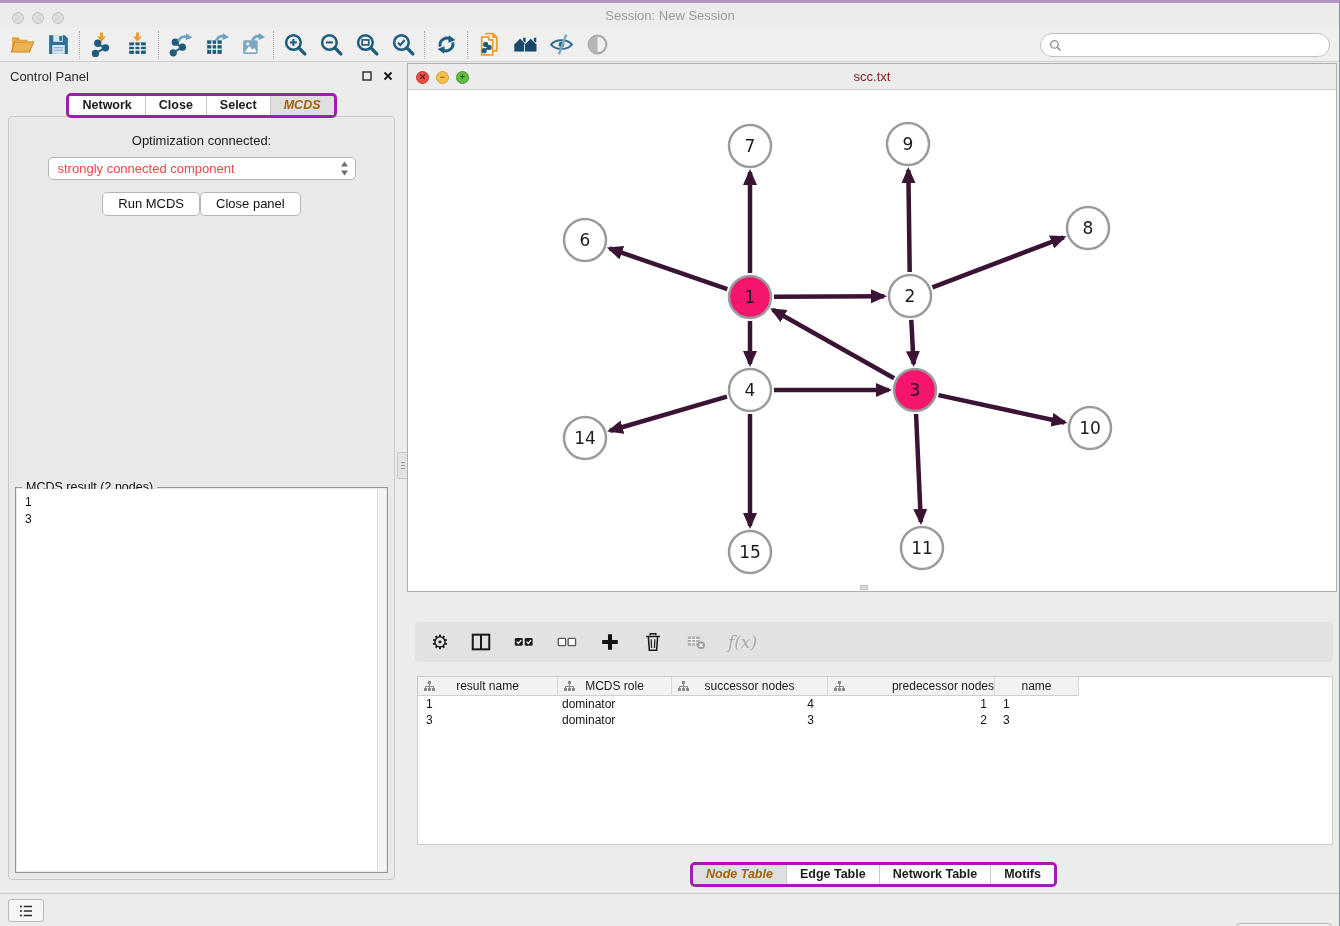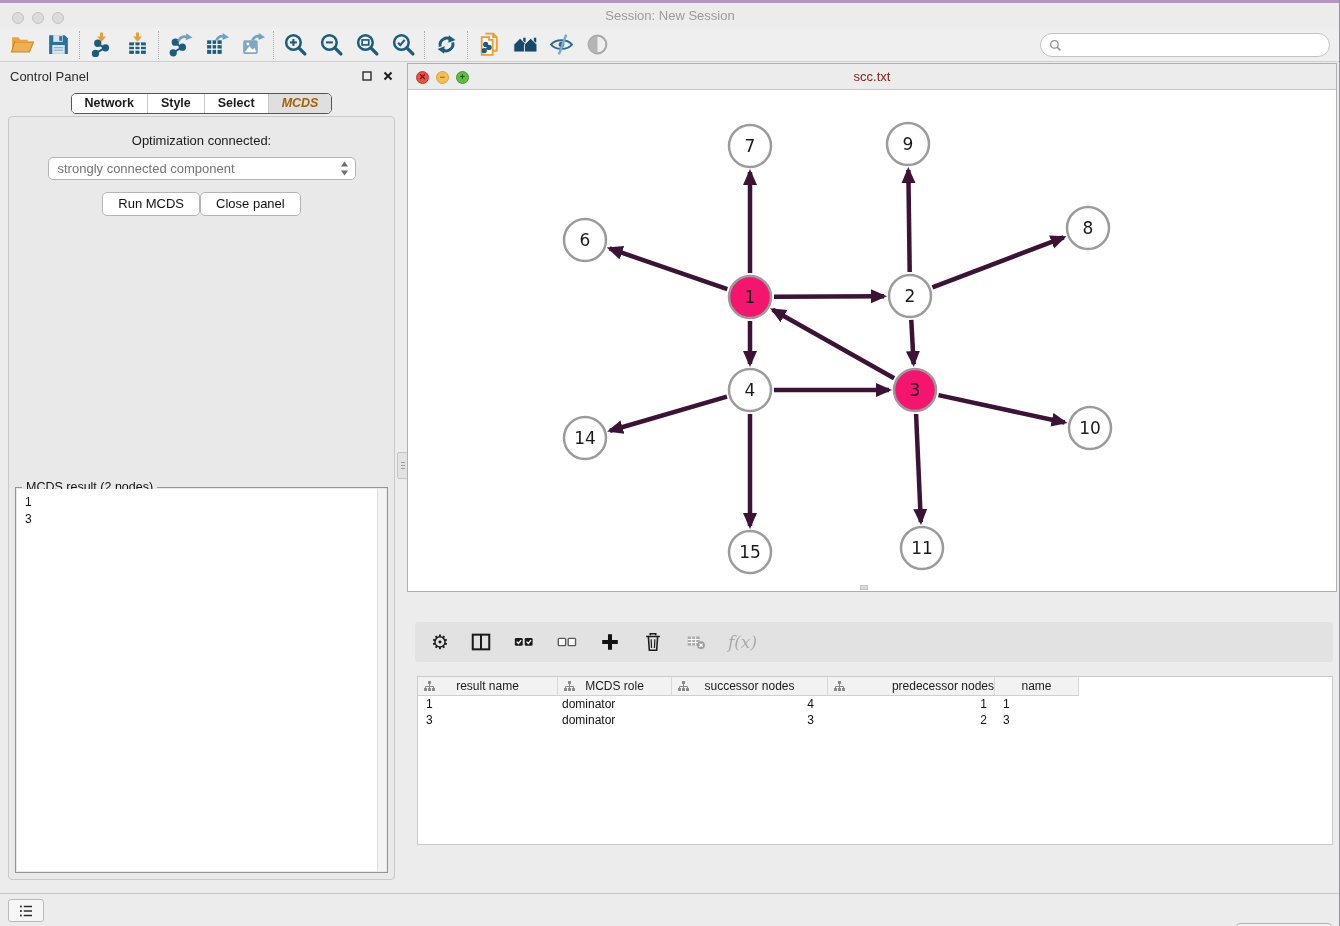--- a/index.html
+++ b/index.html
@@ -27,31 +27,31 @@
   .searchbox svg { width:13px; height:13px; flex:0 0 auto; }
   .searchbox input { border:none; outline:none; flex:1; height:18px; font-size:12px; background:transparent; margin-left:4px; }
 
   
   .control-panel { position:absolute; left:0; top:63px; width:403px; height:827px; background:#ECECEC; }
   .panel-header { height:26px; display:flex; align-items:center; padding:0 10px; }
   .panel-header .ph-title { font-size:13px; color:#2B2B2B; }
   .ph-icons { margin-left:auto; display:flex; gap:11px; align-items:center; }
   .ph-icons svg { width:10px; height:10px; }
   .cp-tabs-row { display:flex; justify-content:center; margin-top:4px; position:relative; z-index:2; }
-  .segmented { display:inline-flex; border:1px solid #a21caf; border-radius:5px; overflow:hidden; background:#FFF; }
+  .segmented { display:inline-flex; border:3px solid #a21caf; border-radius:5px; overflow:hidden; background:#FFF; }
   .segmented .seg { padding:2px 13px 3px; font-size:12.5px; font-weight:bold; color:#1B1B1B; background:#FFF;
                     border-right:1px solid #C9C9C9; white-space:nowrap; }
   .segmented .seg:last-child { border-right:none; }
   .segmented .seg.selected { background:#DFDFDF; color:#a16207;font-style:italic; }
   .cp-content { position:absolute; left:8px; right:8px; top:53px; bottom:10px; background:#E9E9E9;
                 border:1px solid #C9C9C9; border-radius:4px; }
   .opt-label { text-align:center; font-size:13px; color:#1B1B1B; margin-top:16px; }
   .select-box { width:308px; height:23px; margin:9px auto 0; background:#FFF; border:1px solid #B5B5B5;
                 border-radius:5px; display:flex; align-items:center; padding:0 6px 0 9px; }
-  .select-box .sel-val { font-size:13px; color:#737373; flex:1; }
+  .select-box .sel-val { font-size:13px; color:#ef4444; flex:1; }
   .select-box svg { width:9px; height:15px; }
   .btn-row { display:flex; justify-content:center; margin-top:12px; }
   .push-btn { background:#FFF; border:1px solid #B5B5B5; border-radius:5px; font-size:13px; color:#111;
               padding:3px 15px 4px; font-family:inherit; }
   .result-group { position:absolute; left:6px; right:6px; top:370px; bottom:6px; border:1px solid #949494; }
   .result-legend { position:absolute; top:-8px; left:6px; background:#E9E9E9; padding:0 4px; font-size:12.5px; color:#111; }
   .result-inner { position:absolute; left:1px; right:1px; top:1px; bottom:1px; background:#FFF; }
   .result-lines { padding:5px 8px; font-size:12px; color:#111; line-height:17px; }
   .result-scroll { position:absolute; right:0; top:0; bottom:0; width:9px; background:#F4F4F4; border-left:1px solid #DCDCDC; }
 
@@ -308,21 +308,21 @@
           <rect x="1" y="1" width="8" height="8" fill="none" stroke="#2B2B2B" stroke-width="1.4"></rect>
           </svg>
         <svg viewBox="0 0 10 10">
           <path d="M1.5 1.5 L8.5 8.5 M8.5 1.5 L1.5 8.5" stroke="#1B1B1B" stroke-width="1.9"></path>
           </svg>
       </span>
     </div>
     <div class="cp-tabs-row">
       <div class="segmented">
           <div class="seg">Network</div>
-          <div class="seg">Style</div>
+          <div class="seg">Close</div>
           <div class="seg">Select</div>
           <div class="seg selected">MCDS</div>
         </div>
     </div>
     <div class="cp-content">
       <div class="opt-label">Optimization connected:</div>
       <div class="select-box">
         <span class="sel-val">strongly connected component</span>
         <svg viewBox="0 0 9 15">
           <path d="M4.5 0.5 L8 5.5 H1z" fill="#6E6E6E"></path>
@@ -554,20 +554,28 @@
           </div>
           <div class="trow">
             <div class="td" style="width: 140px; text-align: left; padding: 0px 0px 0px 8px;">3</div>
             <div class="td" style="width: 114px; text-align: left; padding: 0px 0px 0px 4px;">dominator</div>
             <div class="td" style="width: 156px; text-align: right; padding: 0px 14px 0px 0px;">3</div>
             <div class="td" style="width: 167px; text-align: right; padding: 0px 8px 0px 0px;">2</div>
             <div class="td" style="width: 84px; text-align: left; padding: 0px 0px 0px 8px;">3</div>
           </div>
         </div>
     </div>
+    <div class="tp-tabs-row">
+      <div class="segmented">
+          <div class="seg selected">Node Table</div>
+          <div class="seg">Edge Table</div>
+          <div class="seg">Network Table</div>
+          <div class="seg">Motifs</div>
+        </div>
+    </div>
   </div>
 
   <div class="statusbar">
     <div class="sb-left-btn">
       <svg viewBox="0 0 24 24">
         <g stroke="#2B2B2B" stroke-width="2">
             <line x1="9" y1="6" x2="20" y2="6"></line>
             <line x1="9" y1="12" x2="20" y2="12"></line>
             <line x1="9" y1="18" x2="20" y2="18"></line>
           </g>

